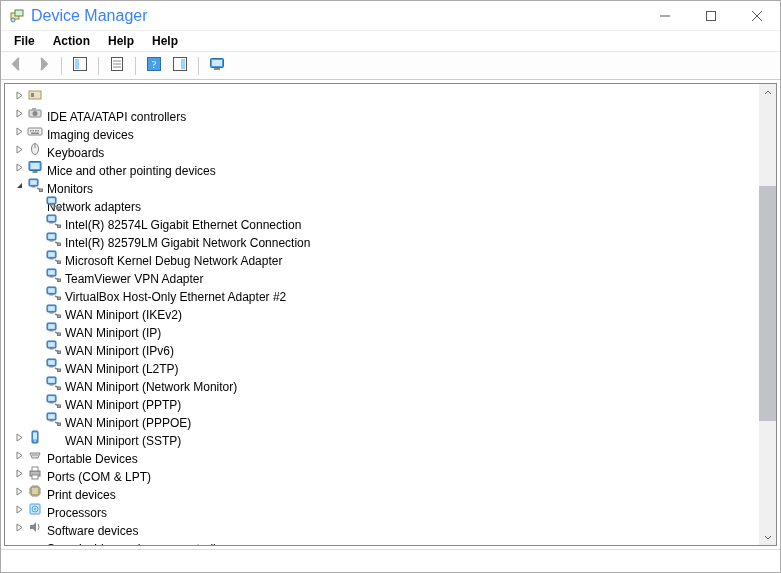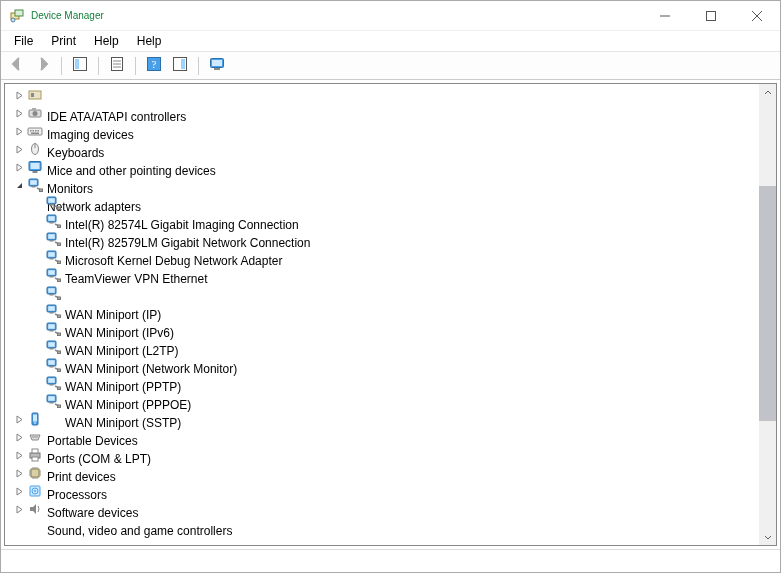--- a/index.html
+++ b/index.html
@@ -27,40 +27,41 @@
     background: #fff;
     border-bottom: 1px solid #eee;
   }
   .titlebar .app-icon {
     width: 16px; height: 16px;
     margin: 0 6px 0 8px;
     display: flex; align-items: center; justify-content: center;
   }
   .titlebar .title {
     flex: 0 0 auto;
-    color: #15803d;
-    font-size: 10px;
+    color: #3b82f6;
+    font-size: 16px;
   }
   .titlebar .spacer { flex: 1; }
   .titlebar .win-btn {
     width: 46px; height: 30px;
     display: flex; align-items: center; justify-content: center;
     color: #555;
   }
   
   .menubar {
     height: 21px;
     display: flex;
     align-items: center;
     padding: 0 4px;
     border-bottom: 1px solid #e5e5e5;
   }
   .menubar .menu-item {
     padding: 2px 9px;
     font-size: 12px;
+    font-weight: bold;
   }
   
   .toolbar {
     height: 28px;
     display: flex;
     align-items: center;
     padding: 0 4px;
     gap: 2px;
     border-bottom: 1px solid #ccc;
     background: #fdfdfd;
@@ -168,21 +169,21 @@
     <div class="win-btn close">
       <svg width="10" height="10" viewBox="0 0 10 10">
           <line x1="0" y1="0" x2="10" y2="10" stroke="currentColor" stroke-width="1"></line>
           <line x1="10" y1="0" x2="0" y2="10" stroke="currentColor" stroke-width="1"></line>
         </svg>
     </div>
   </div>
 
   <div class="menubar" id="menubar">
       <div class="menu-item">File</div>
-      <div class="menu-item">Print</div>
+      <div class="menu-item">Action</div>
       <div class="menu-item">Help</div>
       <div class="menu-item">Help</div>
     </div>
 
   <div class="toolbar" id="toolbar">
       <div class="tbtn disabled">
         <span><svg width="16" height="16" viewBox="0 0 16 16">
             <path d="M10 2 L4 8 L10 14" fill="none" stroke="#333" stroke-width="2"></path>
             <path d="M10 2 L4 8 L10 14 Z" fill="#333"></path>
           </svg></span>
@@ -339,21 +340,21 @@
             <span class="expander"></span>
             <span class="node-icon">
               <svg width="16" height="16" viewBox="0 0 16 16">
                 <rect x="2" y="2" width="9" height="7" rx="1" fill="#4aa0e8" stroke="#2d6fa8"></rect>
                 <rect x="3.2" y="3.2" width="6.6" height="4.6" fill="#cfe9ff"></rect>
                 <rect x="4.5" y="9" width="4" height="1.5" fill="#888"></rect>
                 <path d="M10 11 L14 13" stroke="#888" stroke-width="1.5"></path>
                 <rect x="12.5" y="12" width="3" height="2.5" fill="#aaa" stroke="#777"></rect>
               </svg>
             </span>
-            <span class="node-label">Intel(R) 82574L Gigabit Imaging Connection</span>
+            <span class="node-label">Intel(R) 82574L Gigabit Ethernet Connection</span>
           </div>
           <div class="tree-row">
             <span class="indent" style="width: 24px;"></span>
             <span class="expander"></span>
             <span class="node-icon">
               <svg width="16" height="16" viewBox="0 0 16 16">
                 <rect x="2" y="2" width="9" height="7" rx="1" fill="#4aa0e8" stroke="#2d6fa8"></rect>
                 <rect x="3.2" y="3.2" width="6.6" height="4.6" fill="#cfe9ff"></rect>
                 <rect x="4.5" y="9" width="4" height="1.5" fill="#888"></rect>
                 <path d="M10 11 L14 13" stroke="#888" stroke-width="1.5"></path>
@@ -381,34 +382,49 @@
             <span class="expander"></span>
             <span class="node-icon">
               <svg width="16" height="16" viewBox="0 0 16 16">
                 <rect x="2" y="2" width="9" height="7" rx="1" fill="#4aa0e8" stroke="#2d6fa8"></rect>
                 <rect x="3.2" y="3.2" width="6.6" height="4.6" fill="#cfe9ff"></rect>
                 <rect x="4.5" y="9" width="4" height="1.5" fill="#888"></rect>
                 <path d="M10 11 L14 13" stroke="#888" stroke-width="1.5"></path>
                 <rect x="12.5" y="12" width="3" height="2.5" fill="#aaa" stroke="#777"></rect>
               </svg>
             </span>
-            <span class="node-label">TeamViewer VPN Ethernet</span>
-          </div>
-          <div class="tree-row">
-            <span class="indent" style="width: 24px;"></span>
-            <span class="expander"></span>
-            <span class="node-icon">
-              <svg width="16" height="16" viewBox="0 0 16 16">
-                <rect x="2" y="2" width="9" height="7" rx="1" fill="#4aa0e8" stroke="#2d6fa8"></rect>
-                <rect x="3.2" y="3.2" width="6.6" height="4.6" fill="#cfe9ff"></rect>
-                <rect x="4.5" y="9" width="4" height="1.5" fill="#888"></rect>
-                <path d="M10 11 L14 13" stroke="#888" stroke-width="1.5"></path>
-                <rect x="12.5" y="12" width="3" height="2.5" fill="#aaa" stroke="#777"></rect>
-              </svg>
-            </span>
+            <span class="node-label">TeamViewer VPN Adapter</span>
+          </div>
+          <div class="tree-row">
+            <span class="indent" style="width: 24px;"></span>
+            <span class="expander"></span>
+            <span class="node-icon">
+              <svg width="16" height="16" viewBox="0 0 16 16">
+                <rect x="2" y="2" width="9" height="7" rx="1" fill="#4aa0e8" stroke="#2d6fa8"></rect>
+                <rect x="3.2" y="3.2" width="6.6" height="4.6" fill="#cfe9ff"></rect>
+                <rect x="4.5" y="9" width="4" height="1.5" fill="#888"></rect>
+                <path d="M10 11 L14 13" stroke="#888" stroke-width="1.5"></path>
+                <rect x="12.5" y="12" width="3" height="2.5" fill="#aaa" stroke="#777"></rect>
+              </svg>
+            </span>
+            <span class="node-label">VirtualBox Host-Only Ethernet Adapter #2</span>
+          </div>
+          <div class="tree-row">
+            <span class="indent" style="width: 24px;"></span>
+            <span class="expander"></span>
+            <span class="node-icon">
+              <svg width="16" height="16" viewBox="0 0 16 16">
+                <rect x="2" y="2" width="9" height="7" rx="1" fill="#4aa0e8" stroke="#2d6fa8"></rect>
+                <rect x="3.2" y="3.2" width="6.6" height="4.6" fill="#cfe9ff"></rect>
+                <rect x="4.5" y="9" width="4" height="1.5" fill="#888"></rect>
+                <path d="M10 11 L14 13" stroke="#888" stroke-width="1.5"></path>
+                <rect x="12.5" y="12" width="3" height="2.5" fill="#aaa" stroke="#777"></rect>
+              </svg>
+            </span>
+            <span class="node-label">WAN Miniport (IKEv2)</span>
           </div>
           <div class="tree-row">
             <span class="indent" style="width: 24px;"></span>
             <span class="expander"></span>
             <span class="node-icon">
               <svg width="16" height="16" viewBox="0 0 16 16">
                 <rect x="2" y="2" width="9" height="7" rx="1" fill="#4aa0e8" stroke="#2d6fa8"></rect>
                 <rect x="3.2" y="3.2" width="6.6" height="4.6" fill="#cfe9ff"></rect>
                 <rect x="4.5" y="9" width="4" height="1.5" fill="#888"></rect>
                 <path d="M10 11 L14 13" stroke="#888" stroke-width="1.5"></path>

